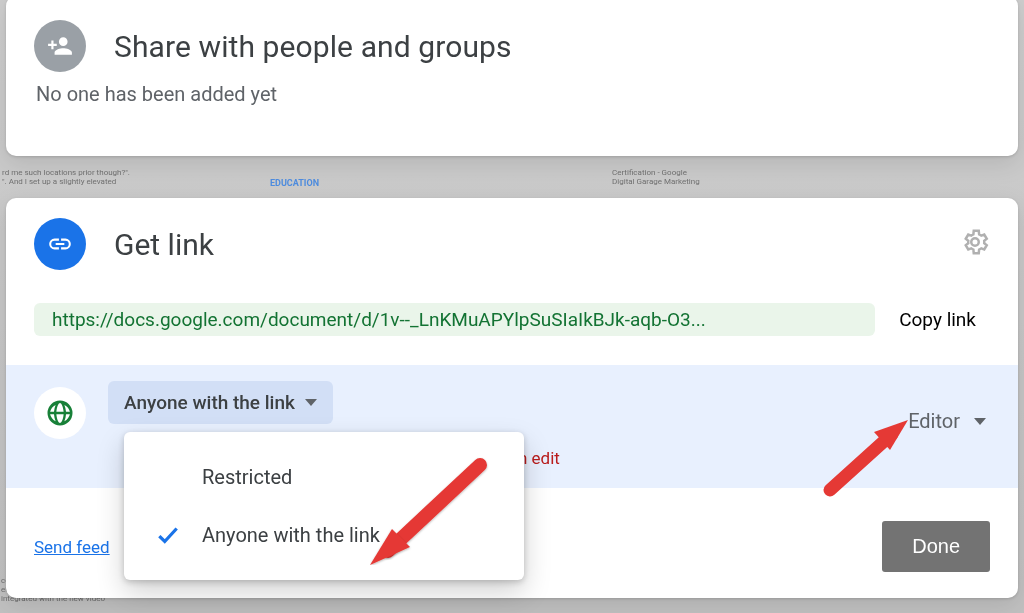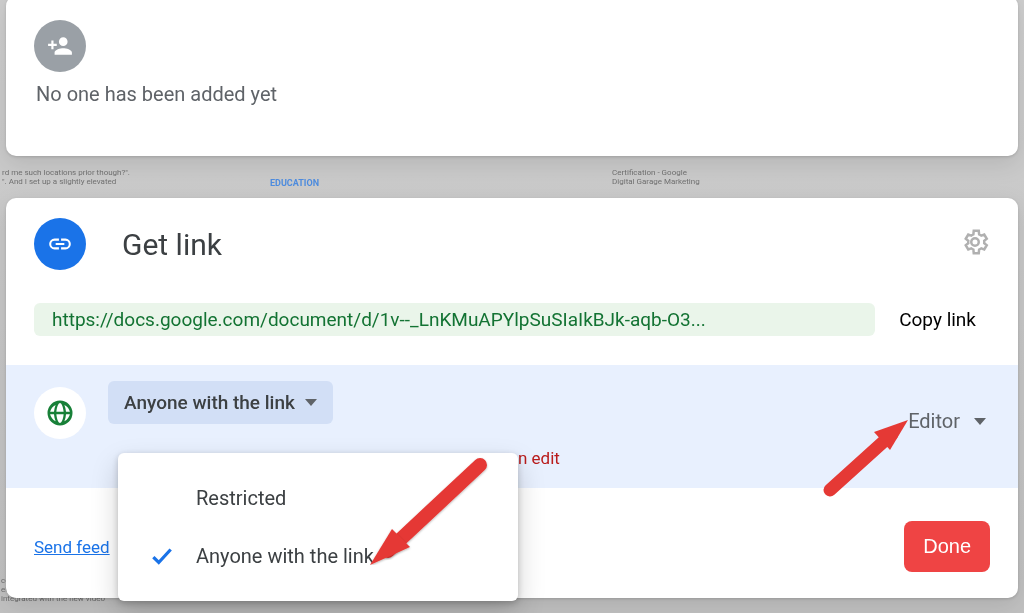--- a/index.html
+++ b/index.html
@@ -76,21 +76,21 @@
     padding: 20px 28px 0 28px;
   }
   .link-head {
     display: flex;
     align-items: center;
     justify-content: space-between;
   }
   .link-head-left {
     display: flex;
     align-items: center;
-    gap: 36px;
+    gap: 28px;
   }
   .link-title {
     font-size: 30px;
     color: #3c4043;
   }
   .gear-icon svg { width: 30px; height: 30px; fill: none; stroke: #b0b0b0; stroke-width: 2; }
 
   .url-row {
     margin-top: 26px;
     display: flex;
@@ -173,42 +173,41 @@
     align-items: center;
     justify-content: space-between;
   }
   .feedback-link {
     color: #1a73e8;
     font-size: 17px;
     text-decoration: underline;
     cursor: pointer;
   }
   .done-btn {
-    background: #ef4444;
+    background: #737373;
     color: #fff;
     border: none;
-    border-radius: 8px;
-    padding: 14px 19px;
+    border-radius: 3px;
+    padding: 14px 30px;
     font-size: 20px;
     font-weight: 500;
     cursor: pointer;
   }
 
   
   .dropdown {
     position: absolute;
-    left: 118px;
+    left: 124px;
     top: 432px;
     width: 400px;
     background: #fff;
     border-radius: 6px;
     box-shadow: 0 2px 6px rgba(0,0,0,0.2), 0 12px 28px rgba(0,0,0,0.18);
     padding: 16px 0;
     z-index: 5;
-    margin-top: 21px;
   }
   .dd-item {
     display: flex;
     align-items: center;
     gap: 20px;
     padding: 14px 30px;
     height: 58px;
     font-size: 20px;
     color: #3c4043;
     cursor: pointer;
@@ -239,20 +238,21 @@
 elaboration includes
 integrated with the new video</div>
 
 <div class="card card-share">
   <div class="share-head">
     <div class="icon-circle gray">
       <svg viewBox="0 0 24 24">
           <path d="M15 12c2.2 0 4-1.8 4-4s-1.8-4-4-4-4 1.8-4 4 1.8 4 4 4zm-9-2V7H4v3H1v2h3v3h2v-3h3v-2H6zm9 4c-2.7 0-8 1.3-8 4v2h16v-2c0-2.7-5.3-4-8-4z"></path>
         </svg>
     </div>
+    <div class="share-title">Share with people and groups</div>
   </div>
   <div class="share-sub">No one has been added yet</div>
 </div>
 
 <div class="card card-link">
   <div class="link-head">
     <div class="link-head-left">
       <div class="icon-circle blue">
         <svg viewBox="0 0 24 24">
             <path d="M3.9 12A3.1 3.1 0 0 1 7 8.9h4V7H7a5 5 0 0 0 0 10h4v-1.9H7A3.1 3.1 0 0 1 3.9 12zM8 13h8v-2H8v2zm9-6h-4v1.9h4a3.1 3.1 0 0 1 0 6.2h-4V17h4a5 5 0 0 0 0-10z"></path>

